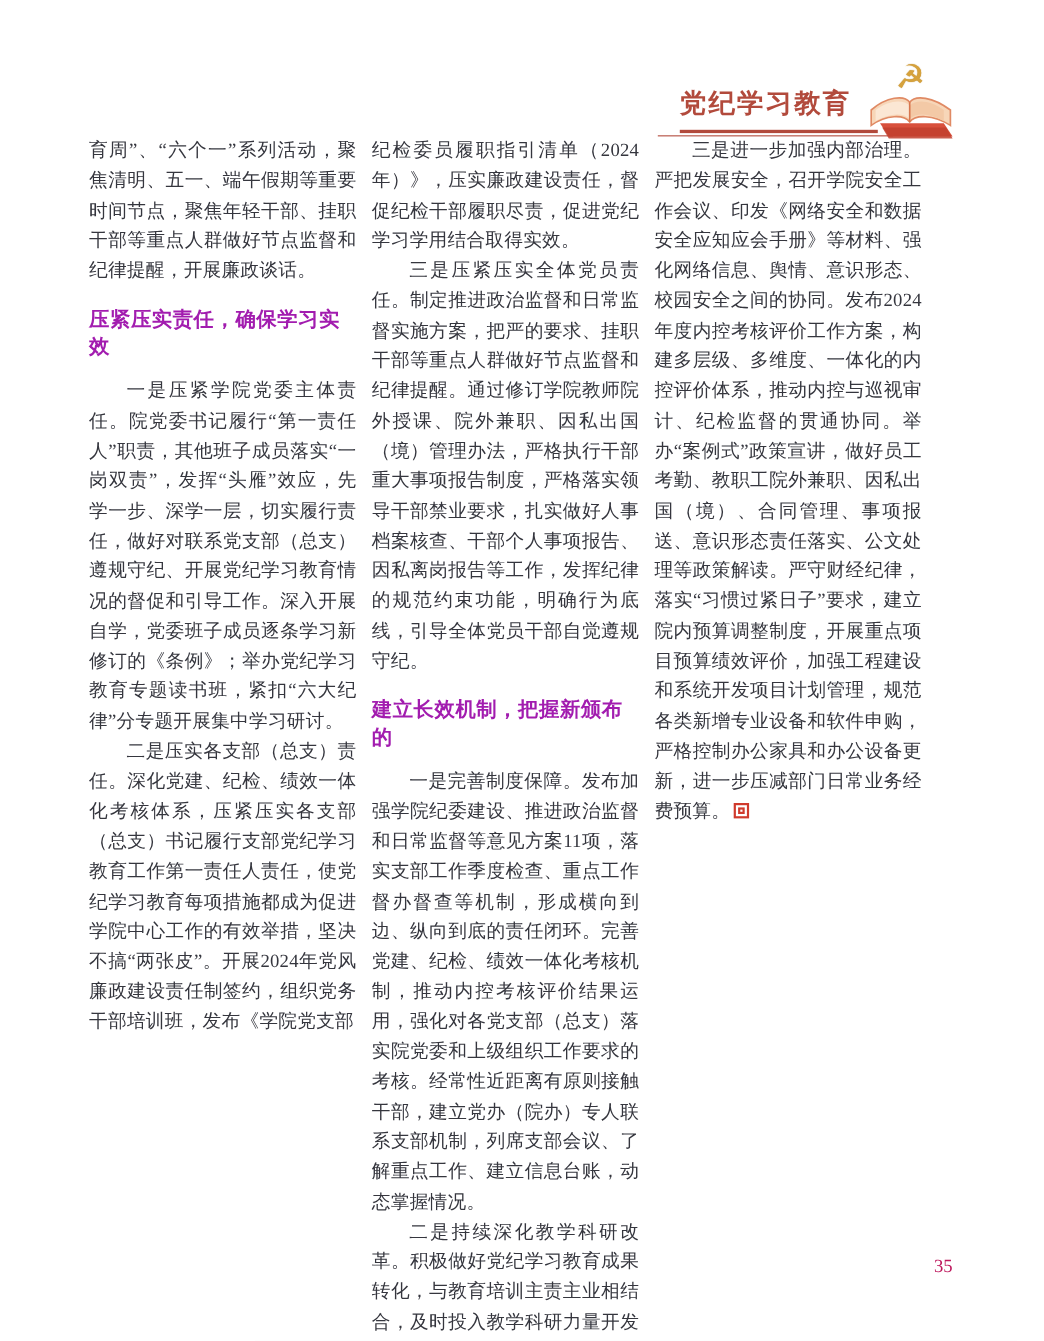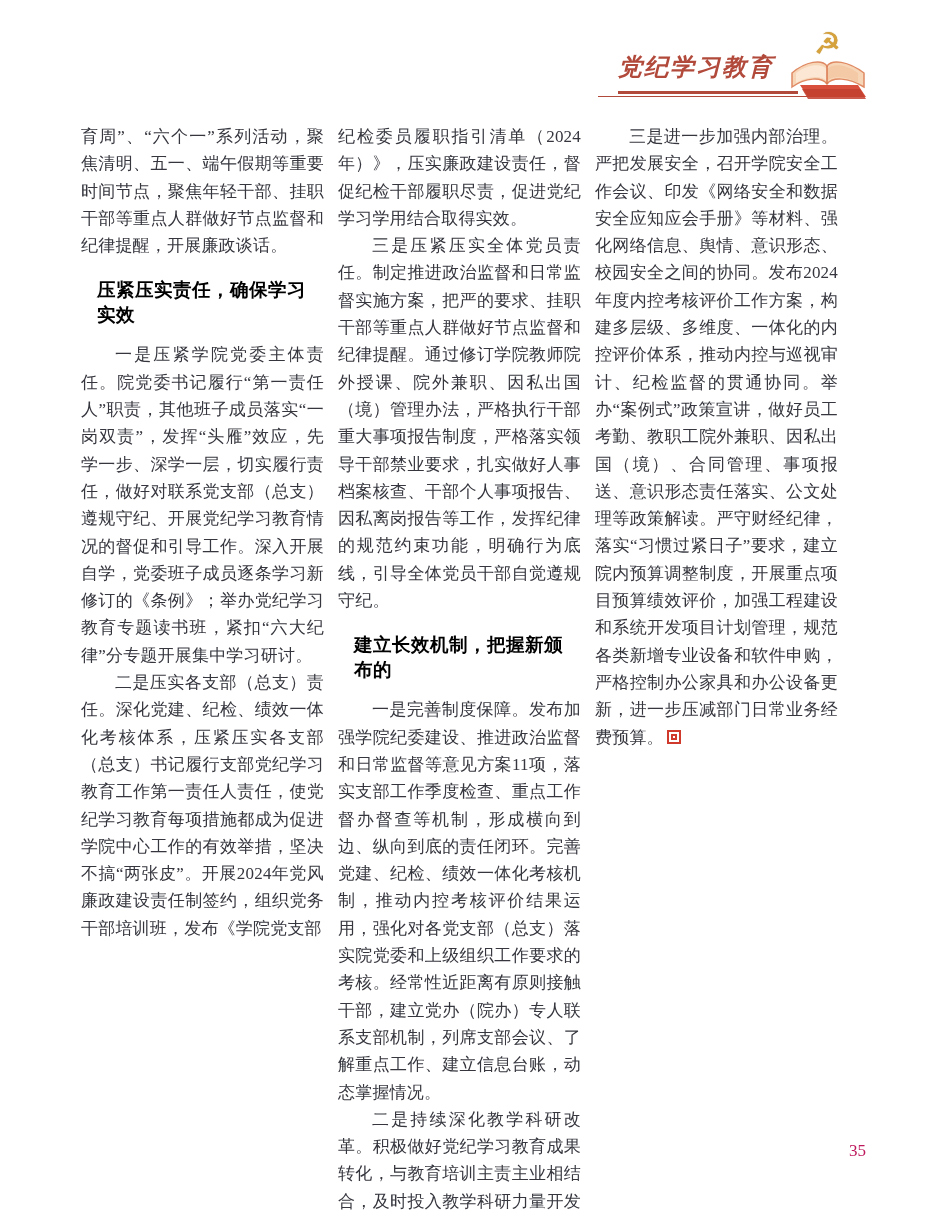--- a/index.html
+++ b/index.html
@@ -6,21 +6,21 @@
   .page {
     position: relative;
     width: 949px; height: 1219px;
     margin: 0 auto;
     background: #ffffff;
     overflow: hidden;
     font-family: "Liberation Serif", "DejaVu Serif", serif;
   }
 
   
-  .banner { position: absolute; top: 39px; left: 596px; width: 272px; height: 72px; font-style: italic; }
+  .banner { position: absolute; top: 66px; left: 596px; width: 272px; height: 72px; }
   .banner-title {
     position: absolute; left: 22px; top: 12px;
     font-family: "Liberation Sans", "DejaVu Sans", sans-serif;
     font-weight: 700; font-size: 24px; letter-spacing: 2px;
     color: #b24a3c;
     white-space: nowrap;
   }
   .banner-rule { position: absolute; background: #b24a3c; }
   .banner-rule.rule1 { left: 22px; width: 180px; top: 52px; height: 2.5px; }
   .banner-rule.rule2 { left: 2px;  width: 214px; top: 57px; height: 1px; }
@@ -38,25 +38,25 @@
   .col { width: 243px; }
   .col p {
     margin: 0;
     font-size: 17px; line-height: 27.3px;
     letter-spacing: 0.2px;
     text-align: justify;
     color: #35363e;
   }
   .col p.indent { text-indent: 2em; }
   .red-heading {
-    margin: 18px 16px 14px;
+    margin: 18px 0 14px;
     font-family: Liberation Serif, serif;
     font-size: 18.5px; font-weight: 700;
     letter-spacing: 0.5px;
-    color: #000000;
+    color: #a21caf;
   }
 
   
   .end-mark {
     display: inline-block; vertical-align: -1px;
     width: 10px; height: 10px; margin-left: 3px;
     border: 2px solid #d03a2c;
     position: relative;
   }
   .end-mark .inner {

